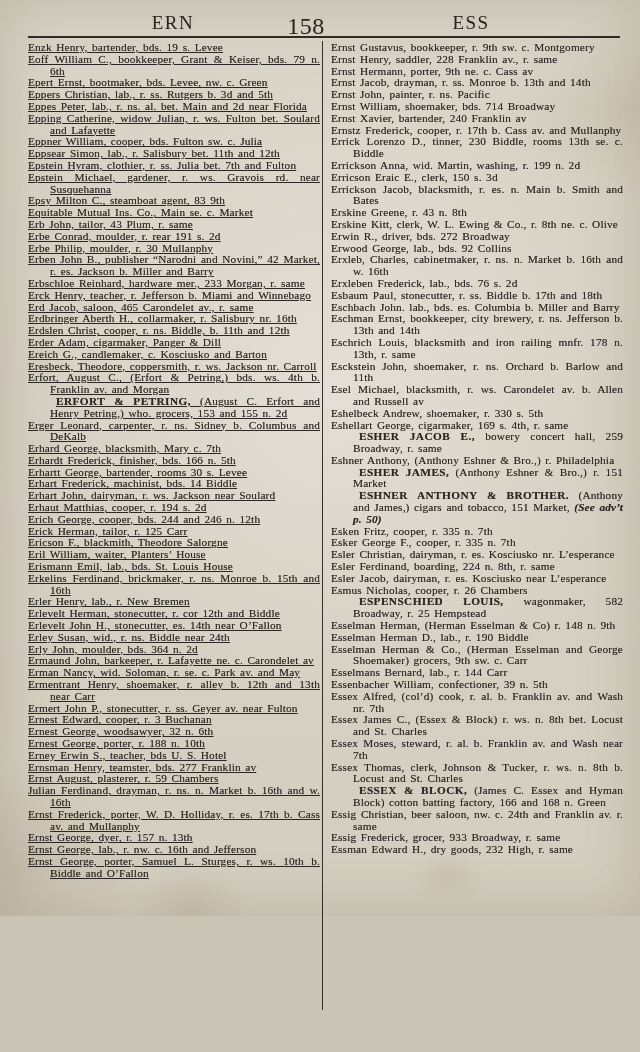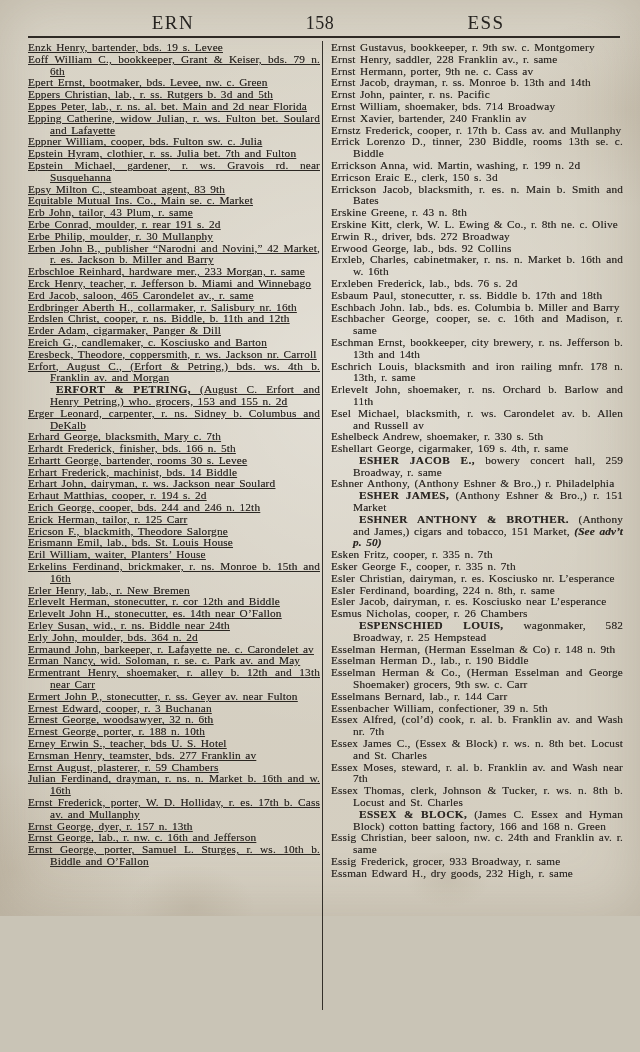--- a/index.html
+++ b/index.html
@@ -27,22 +27,22 @@
   }
   .hdr {
     position: absolute;
     transform: translateX(-50%);
     font-size: 19px;
     letter-spacing: 1.5px;
     color: #262320;
     white-space: nowrap;
   }
   .hdr-left   { left: 173px; top: 12px; }
-  .hdr-center { left: 320px; top: 13px; font-size: 18px; letter-spacing: 0.5px; }
-  .hdr-right  { left: 486px; top: 12px; text-align: right; }
+  .hdr-center { left: 306px; top: 13px; font-size: 24px; letter-spacing: 0.5px; }
+  .hdr-right  { left: 471px; top: 12px; text-align: right; }
   .header-rule {
     position: absolute;
     top: 36px; left: 28px;
     width: 592px; height: 2px;
     background: #2e2a25;
   }
   .col-divider {
     position: absolute;
     left: 322px; top: 41px;
     width: 1px; height: 969px;
@@ -83,20 +83,21 @@
   <div class="col-divider"></div>
 
   <div class="col col-left">
       <p class="entry"><span>Enzk Henry, bartender, bds. 19 s. Levee</span></p>
       <p class="entry"><span>Eoff William C., bookkeeper, Grant &amp; Keiser, bds. 79 n. 6th</span></p>
       <p class="entry"><span>Epert Ernst, bootmaker, bds. Levee, nw. c. Green</span></p>
       <p class="entry"><span>Eppers Christian, lab., r. ss. Rutgers b. 3d and 5th</span></p>
       <p class="entry"><span>Eppes Peter, lab., r. ns. al. bet. Main and 2d near Florida</span></p>
       <p class="entry"><span>Epping Catherine, widow Julian, r. ws. Fulton bet. Soulard and Lafayette</span></p>
       <p class="entry"><span>Eppner William, cooper, bds. Fulton sw. c. Julia</span></p>
+      <p class="entry"><span>Eppsear Simon, lab., r. Salisbury bet. 11th and 12th</span></p>
       <p class="entry"><span>Epstein Hyram, clothier, r. ss. Julia bet. 7th and Fulton</span></p>
       <p class="entry"><span>Epstein Michael, gardener, r. ws. Gravois rd. near Susquehanna</span></p>
       <p class="entry"><span>Epsy Milton C., steamboat agent, 83 9th</span></p>
       <p class="entry"><span>Equitable Mutual Ins. Co., Main se. c. Market</span></p>
       <p class="entry"><span>Erb John, tailor, 43 Plum, r. same</span></p>
       <p class="entry"><span>Erbe Conrad, moulder, r. rear 191 s. 2d</span></p>
       <p class="entry"><span>Erbe Philip, moulder, r. 30 Mullanphy</span></p>
       <p class="entry"><span>Erben John B., publisher “Narodni and Novini,” 42 Market, r. es. Jackson b. Miller and Barry</span></p>
       <p class="entry"><span>Erbschloe Reinhard, hardware mer., 233 Morgan, r. same</span></p>
       <p class="entry"><span>Erck Henry, teacher, r. Jefferson b. Miami and Winnebago</span></p>
@@ -111,22 +112,22 @@
       <p class="entry"><span>Erger Leonard, carpenter, r. ns. Sidney b. Columbus and DeKalb</span></p>
       <p class="entry"><span>Erhard George, blacksmith, Mary c. 7th</span></p>
       <p class="entry"><span>Erhardt Frederick, finisher, bds. 166 n. 5th</span></p>
       <p class="entry"><span>Erhartt George, bartender, rooms 30 s. Levee</span></p>
       <p class="entry"><span>Erhart Frederick, machinist, bds. 14 Biddle</span></p>
       <p class="entry"><span>Erhart John, dairyman, r. ws. Jackson near Soulard</span></p>
       <p class="entry"><span>Erhaut Matthias, cooper, r. 194 s. 2d</span></p>
       <p class="entry"><span>Erich George, cooper, bds. 244 and 246 n. 12th</span></p>
       <p class="entry"><span>Erick Herman, tailor, r. 125 Carr</span></p>
       <p class="entry"><span>Ericson F., blackmith, Theodore Salorgne</span></p>
+      <p class="entry"><span>Eril William, waiter, Planters’ House</span></p>
       <p class="entry"><span>Erismann Emil, lab., bds. St. Louis House</span></p>
-      <p class="entry"><span>Eril William, waiter, Planters’ House</span></p>
       <p class="entry"><span>Erkelins Ferdinand, brickmaker, r. ns. Monroe b. 15th and 16th</span></p>
       <p class="entry"><span>Erler Henry, lab., r. New Bremen</span></p>
       <p class="entry"><span>Erlevelt Herman, stonecutter, r. cor 12th and Biddle</span></p>
       <p class="entry"><span>Erlevelt John H., stonecutter, es. 14th near O’Fallon</span></p>
       <p class="entry"><span>Erley Susan, wid., r. ns. Biddle near 24th</span></p>
       <p class="entry"><span>Erly John, moulder, bds. 364 n. 2d</span></p>
       <p class="entry"><span>Ermaund John, barkeeper, r. Lafayette ne. c. Carondelet av</span></p>
       <p class="entry"><span>Erman Nancy, wid. Soloman, r. se. c. Park av. and May</span></p>
       <p class="entry"><span>Ermentrant Henry, shoemaker, r. alley b. 12th and 13th near Carr</span></p>
       <p class="entry"><span>Ermert John P., stonecutter, r. ss. Geyer av. near Fulton</span></p>
@@ -157,24 +158,23 @@
       <p class="entry"><span>Erricson Eraic E., clerk, 150 s. 3d</span></p>
       <p class="entry"><span>Errickson Jacob, blacksmith, r. es. n. Main b. Smith and Bates</span></p>
       <p class="entry"><span>Erskine Greene, r. 43 n. 8th</span></p>
       <p class="entry"><span>Erskine Kitt, clerk, W. L. Ewing &amp; Co., r. 8th ne. c. Olive</span></p>
       <p class="entry"><span>Erwin R., driver, bds. 272 Broadway</span></p>
       <p class="entry"><span>Erwood George, lab., bds. 92 Collins</span></p>
       <p class="entry"><span>Erxleb, Charles, cabinetmaker, r. ns. n. Market b. 16th and w. 16th</span></p>
       <p class="entry"><span>Erxleben Frederick, lab., bds. 76 s. 2d</span></p>
       <p class="entry"><span>Esbaum Paul, stonecutter, r. ss. Biddle b. 17th and 18th</span></p>
       <p class="entry"><span>Eschbach John. lab., bds. es. Columbia b. Miller and Barry</span></p>
-      <p class="entry"><span>Eschbacher George, cooper, se. c. 16th and Madison, r. same</span></p>
       <p class="entry"><span>Eschman Ernst, bookkeeper, city brewery, r. ns. Jefferson b. 13th and 14th</span></p>
       <p class="entry"><span>Eschrich Louis, blacksmith and iron railing mnfr. 178 n. 13th, r. same</span></p>
-      <p class="entry"><span>Erlevelt John, shoemaker, r. ns. Orchard b. Barlow and 11th</span></p>
+      <p class="entry"><span>Esckstein John, shoemaker, r. ns. Orchard b. Barlow and 11th</span></p>
       <p class="entry"><span>Esel Michael, blacksmith, r. ws. Carondelet av. b. Allen and Russell av</span></p>
       <p class="entry"><span>Eshelbeck Andrew, shoemaker, r. 330 s. 5th</span></p>
       <p class="entry"><span>Eshellart George, cigarmaker, 169 s. 4th, r. same</span></p>
       <p class="entry"><span class="seg-bold">ESHER JACOB E.,</span><span> bowery concert hall, 259 Broadway, r. same</span></p>
       <p class="entry"><span>Eshner Anthony, (Anthony Eshner &amp; Bro.,) r. Philadelphia</span></p>
       <p class="entry"><span class="seg-bold">ESHER JAMES,</span><span> (Anthony Eshner &amp; Bro.,) r. 151 Market</span></p>
       <p class="entry"><span class="seg-bold">ESHNER ANTHONY &amp; BROTHER.</span><span> (Anthony and James,) cigars and tobacco, 151 Market, </span><span class="seg-italic">(See adv’t p. 50)</span></p>
       <p class="entry"><span>Esken Fritz, cooper, r. 335 n. 7th</span></p>
       <p class="entry"><span>Esker George F., cooper, r. 335 n. 7th</span></p>
       <p class="entry"><span>Esler Christian, dairyman, r. es. Kosciusko nr. L’esperance</span></p>

